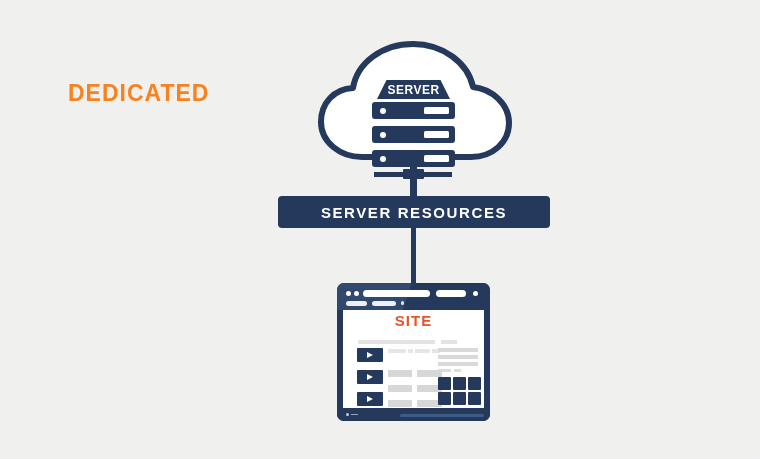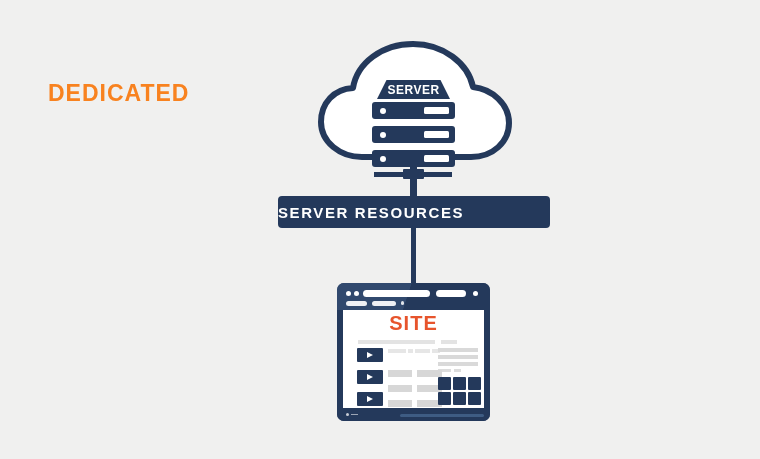--- a/index.html
+++ b/index.html
@@ -5,21 +5,21 @@
   :root{
     --background:#f0f0ef; --navy:#24395b; --navy-highlight:#31496e;
     --orange:#f8821f; --orange-red:#e7542c; --gray-block:#d7d7d7;
     --gray-light:#e3e3e3; --white:#ffffff; --scrollbar-blue:#3e5c83;
   }
   html,body{margin:0;padding:0;}
   body{font-family:"Liberation Sans", sans-serif;}
   .stage{position:relative;width:760px;height:459px;background:var(--background);overflow:hidden;}
 
   
-  .title{position:absolute;left:48px;top:80px;}
+  .title{position:absolute;left:68px;top:80px;}
   .t1{font-size:23px;font-weight:bold;letter-spacing:1px;color:var(--orange);}
   .t2{font-size:23px;font-weight:bold;letter-spacing:1px;color:var(--navy);margin-top:8px;}
 
   
   .cloud{position:absolute;left:312px;top:35px;width:206px;height:132px;}
 
   
   .trap{position:absolute;left:377px;top:80px;width:73px;height:19px;background:var(--navy);
         clip-path:polygon(13% 0,87% 0,100% 100%,0 100%);
         display:flex;align-items:center;justify-content:center;}
@@ -27,39 +27,39 @@
   .unit{position:absolute;left:372px;width:83px;height:17px;background:var(--navy);border-radius:3px;}
   .u1{top:102px}.u2{top:126px}.u3{top:150px}
   .led{position:absolute;left:8px;top:5.5px;width:6px;height:6px;border-radius:50%;background:#fff;}
   .slot{position:absolute;right:6px;top:5px;width:25px;height:7px;background:#fff;border-radius:1.5px;}
   .crossbar{position:absolute;left:374px;top:172px;width:78px;height:5px;background:var(--navy);}
   .standblock{position:absolute;left:403px;top:169px;width:21px;height:10px;background:var(--navy);border-radius:1px;}
   .stem-top{position:absolute;left:410px;top:167px;width:7px;height:30px;background:var(--navy);}
 
   
   .banner{position:absolute;left:278px;top:196px;width:272px;height:32px;background:var(--navy);
-          border-radius:4px;display:flex;align-items:center;justify-content:flex-start;}
+          border-radius:4px;display:flex;align-items:center;justify-content:center;}
   .banner span{color:#fff;font-size:15px;font-weight:bold;letter-spacing:1.6px;}
   .connector{position:absolute;left:411px;top:228px;width:5px;height:55px;background:var(--navy);}
 
   
   .browser{position:absolute;left:337px;top:283px;width:153px;height:138px;background:var(--navy);border-radius:7px;}
   .topbar{position:absolute;left:0;top:0;width:100%;height:27px;border-radius:7px 7px 0 0;
           background:linear-gradient(108deg,var(--navy-highlight) 0%,var(--navy-highlight) 46%,var(--navy) 46.3%);}
   .pill{position:absolute;background:#fff;border-radius:4px;}
   .cdot{position:absolute;background:#fff;border-radius:50%;}
   .bcontent{position:absolute;left:6px;top:27px;width:141px;height:98px;background:var(--white);}
   .bottombar{position:absolute;left:0;bottom:0;width:100%;height:13px;border-radius:0 0 7px 7px;background:var(--navy);}
   .streak{position:absolute;left:63px;top:5.5px;width:84px;height:3px;border-radius:1.5px;background:var(--scrollbar-blue);}
   .fdot{position:absolute;left:9px;top:5px;width:3px;height:3px;border-radius:50%;background:rgba(255,255,255,.75);}
   .fdash{position:absolute;left:14px;top:5.7px;width:7px;height:1.6px;background:rgba(255,255,255,.55);}
 
   
   .site-title{position:absolute;left:0;top:2px;width:100%;text-align:center;
-              font-size:20px;font-weight:bold;letter-spacing:1px;color:var(--orange-red);}
+              font-size:15px;font-weight:bold;letter-spacing:1px;color:var(--orange-red);}
   .divider-long{position:absolute;left:15px;top:30px;width:77px;height:4px;background:var(--gray-light);}
   .divider-short{position:absolute;left:98px;top:30px;width:16px;height:4px;background:var(--gray-light);}
   .fineprint{position:absolute;left:45px;top:39px;width:54px;display:flex;gap:2px;}
   .fineprint i{display:block;height:4px;background:#e6e6e6;}
   .thumb{position:absolute;left:14px;width:26px;height:14px;background:var(--navy);border-radius:1px;
          display:flex;align-items:center;justify-content:center;}
   .play{width:0;height:0;border-left:6px solid #fff;border-top:3.5px solid transparent;border-bottom:3.5px solid transparent;}
   .pblock{position:absolute;height:7px;background:var(--gray-block);}
   .rline{position:absolute;left:95px;width:40px;height:4px;background:#d9d9d9;}
   .rdash{position:absolute;height:2.5px;background:#dcdcdc;}

